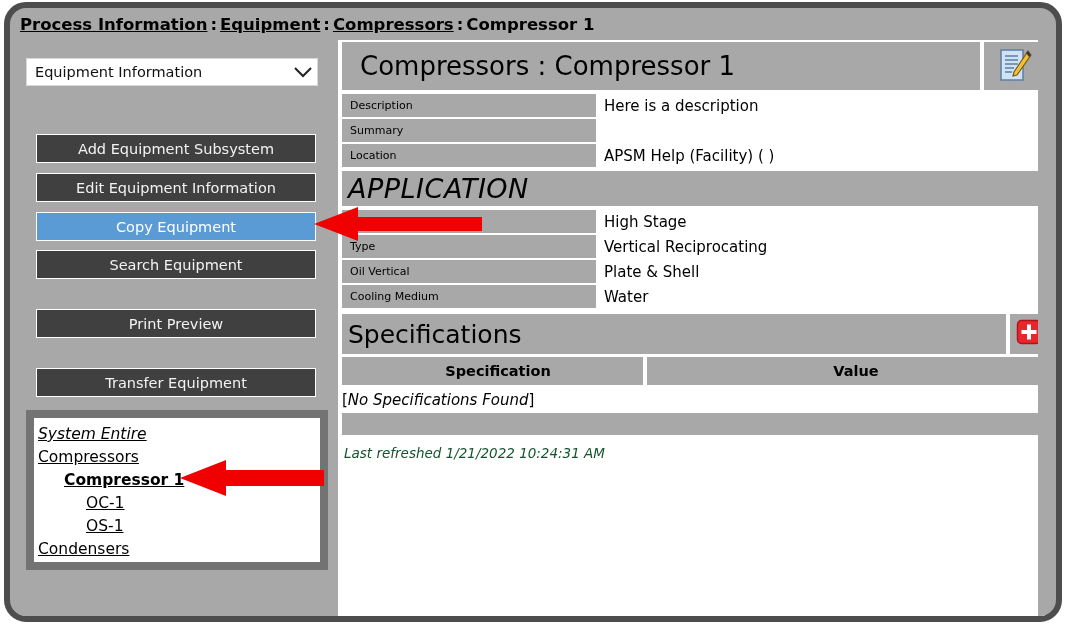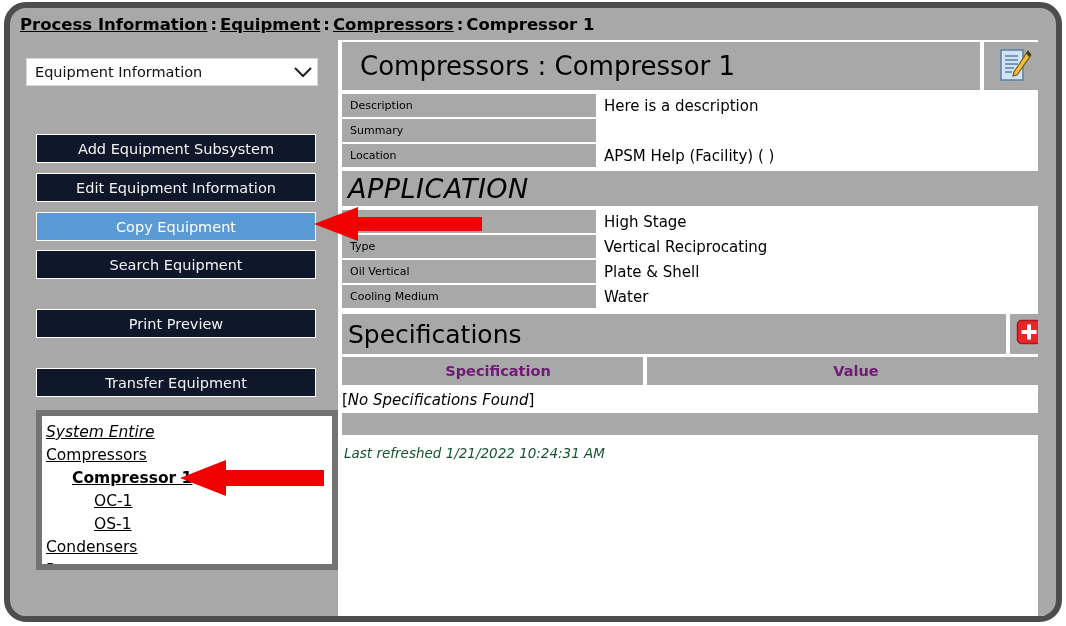--- a/index.html
+++ b/index.html
@@ -86,45 +86,45 @@
     justify-content: center;
   }
 
   .side-btn {
     position: absolute;
     left: 18px;
     width: 280px;
     height: 29px;
     box-sizing: border-box;
     border: 1px solid #ffffff;
-    background: #0f172a;
+    background: #404040;
     color: #f2f2f2;
     font-size: 14.5px;
     display: flex;
     align-items: center;
     justify-content: center;
     cursor: pointer;
     white-space: nowrap;
   }
   .side-btn.selected {
     background: #5b9bd5;
     border-color: #ffffff;
     color: #ffffff;
   }
 
   
   #tree {
     position: absolute;
-    left: 18px;
+    left: 8px;
     top: 370px;
     width: 302px;
     height: 160px;
     box-sizing: border-box;
     background: #ffffff;
-    border: 6px solid #737373;
+    border: 8px solid #737373;
     padding: 5px 0 0 4px;
     overflow: hidden;
   }
   .tree-item {
     font-size: 15.5px;
     line-height: 23px;
     color: #000;
     text-decoration: underline;
     cursor: pointer;
     white-space: nowrap;
@@ -257,21 +257,21 @@
   
   .spec-table {
     margin: 3px 0 0 2px;
     width: 706px;
     border-collapse: separate;
     border-spacing: 0;
     table-layout: fixed;
   }
   .spec-table th {
     background: #a8a8a8;
-    color: #701a75;
+    color: #000000;
     font-size: 14.5px;
     font-weight: bold;
     height: 26px;
     text-align: center;
     border-right: 4px solid #ffffff;
     padding-left: 12px;
   }
   .spec-table th.col-spec { width: 288px; }
   .spec-table th.col-val  { width: 394px; text-align: center; }
   .spec-table th.col-end  { width: 20px; border-right: none; }

